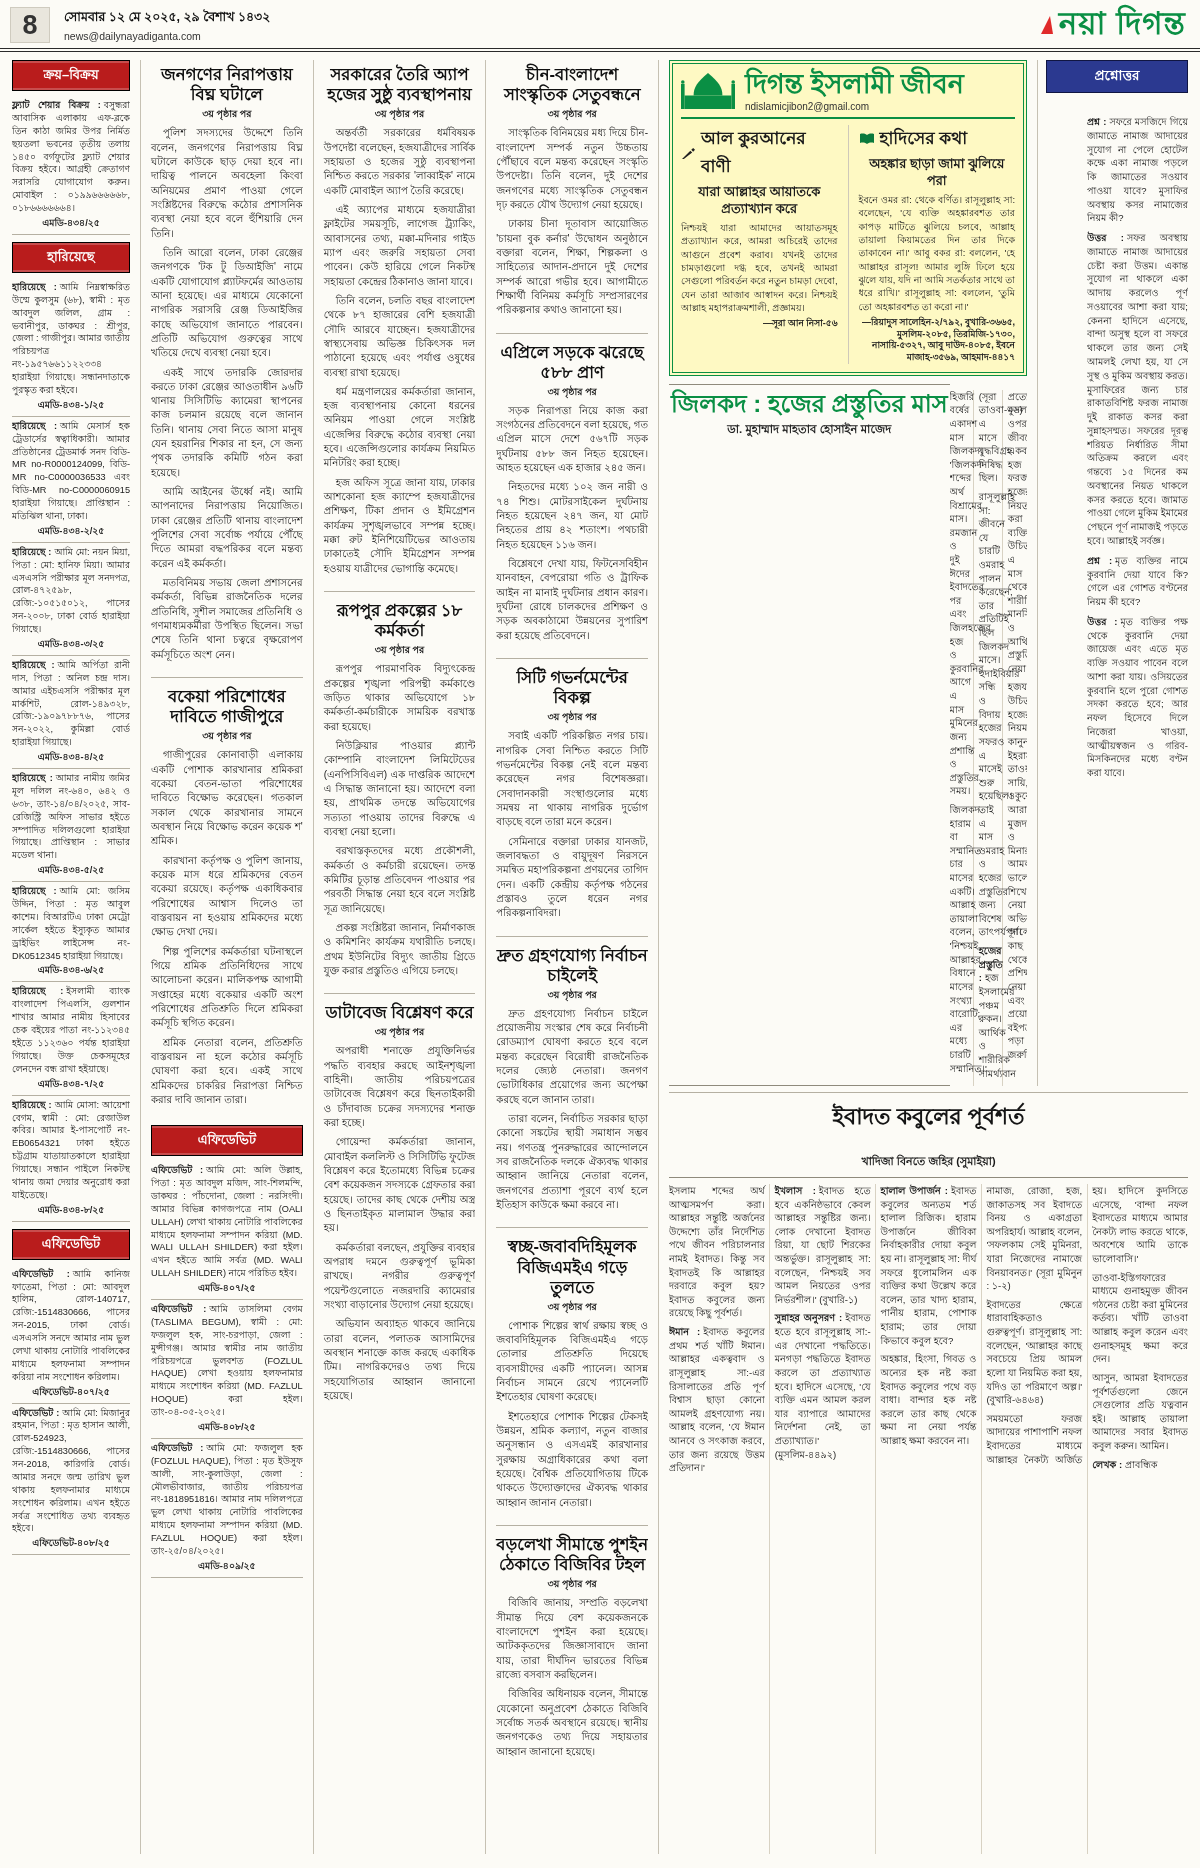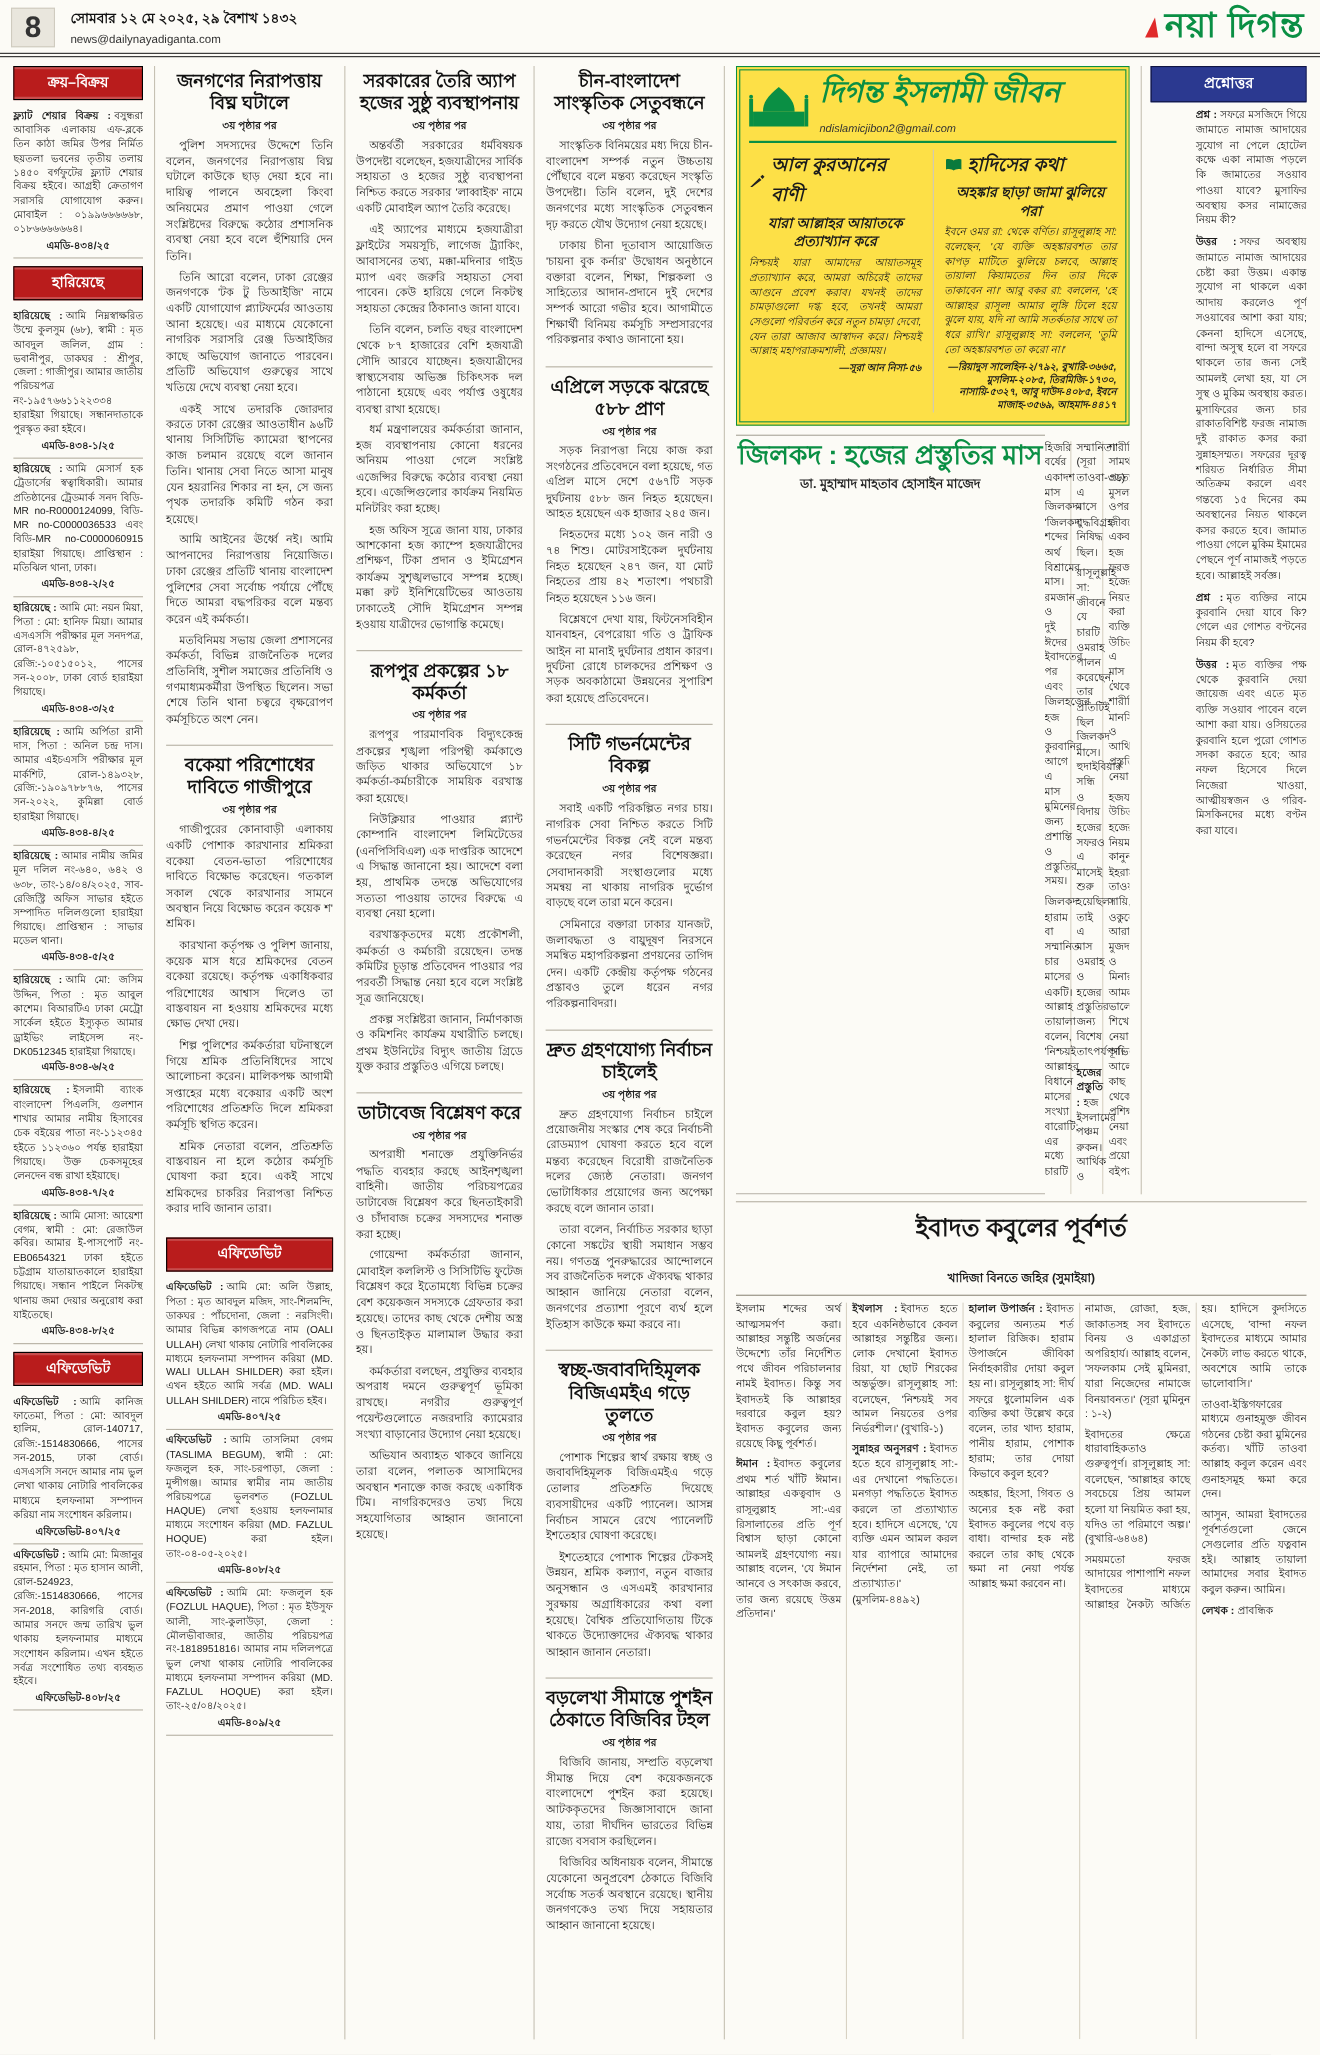--- a/index.html
+++ b/index.html
@@ -36,40 +36,40 @@
   .art + .art { border-top:1px solid #b5b0a2; margin-top:4px; padding-top:6px; }
   .headline { font-weight:bold; text-align:center; font-size:16.5px; line-height:1.22; margin:2px 0 3px; color:#101010; }
   .kicker { text-align:center; font-size:9.5px; font-weight:bold; margin-bottom:4px; color:#222; }
   .body p { font-size:10.1px; line-height:1.42; text-align:justify; margin-bottom:5px; text-indent:12px; }
 
   
   .isl-top { display:flex; gap:10px; height:1026px; overflow:hidden; }
   .isl-topleft { width:358px; flex:none; display:flex; flex-direction:column; height:100%; overflow:hidden; }
   .isl-topright { flex:1; min-width:0; border-left:1px solid #c6c1b3; padding-left:8px; height:100%; overflow:hidden; }
 
-  .isl-box { border:4px double #0a8f44; background:#fde047; padding:6px 8px 8px;font-style:italic; }
+  .isl-box { border:4px double #0a8f44; background:#fef9c3; padding:6px 8px 8px; }
   .isl-head { display:flex; align-items:center; gap:10px; border-bottom:2px solid #0a8f44; padding-bottom:5px; }
   .isl-title { font-size:27px; font-weight:bold; color:#0a8f44; line-height:1.05; }
-  .isl-email { font-size:10px; color:#333; text-decoration:none; display:block; margin-top:14px; }
+  .isl-email { font-size:10px; color:#333; text-decoration:none; display:block; margin-top:3px; }
   .isl-cols { display:flex; gap:10px; margin-top:6px; }
   .isl-col { flex:1; min-width:0; }
   .isl-col + .isl-col { border-left:1px solid #cfc9ba; padding-left:10px; }
   .mini-head { display:flex; align-items:center; gap:5px; font-weight:bold; font-size:17px; margin-bottom:3px; }
   .isl-col h3 { font-size:13px; font-weight:bold; text-align:center; margin:2px 0 4px; line-height:1.25; }
   .isl-col p { font-size:9.4px; line-height:1.42; text-align:justify; }
   .source { text-align:right; font-weight:bold; font-size:9px; margin-top:4px; line-height:1.3; }
 
   .jilqad { margin-top:8px; flex:1; overflow:hidden; display:flex; }
   .jil-head { border-top:1px solid #8f8a7c; border-bottom:1px solid #8f8a7c; padding:6px 2px 5px; text-align:center; }
   .jil-headline { font-size:24px; font-weight:bold; color:#0a8f44; line-height:1.1; }
   .jil-byline { font-size:11.5px; font-weight:bold; margin-top:4px; color:#222; }
   .jil-body { margin-top:6px; column-count:3; column-gap:10px; column-rule:1px solid #d8d2c3; flex:1; overflow:hidden; }
   .jil-body p { font-size:9.6px; line-height:1.42; text-align:justify; margin-bottom:5px; }
 
-  .qa-bar { background:#2b3990; color:#fff; text-align:center; font-weight:bold; font-size:13.5px; padding:4px 2px; border:1px solid #101542; margin-bottom:5px; }
+  .qa-bar { background:#2b3990; color:#fff; text-align:center; font-weight:bold; font-size:13.5px; padding:4px 2px; border:1px solid #101542; margin-bottom:22px; }
   .qa-body { height:calc(100% - 32px); overflow:hidden;margin-left:41px; }
   .qa-body p { font-size:9.5px; line-height:1.45; text-align:justify; margin-bottom:6px; }
   .qa-body p b { font-weight:bold; margin-right:3px; }
 
   .ibadat { flex:1; border-top:1px solid #b5b0a2; margin-top:6px; padding-top:6px; overflow:hidden; display:flex; flex-direction:column; }
   .iba-head { text-align:center; border-bottom:1px solid #8f8a7c; padding-bottom:5px; }
   .iba-headline { font-size:22px; font-weight:bold; color:#141414; }
   .iba-byline { font-size:11px; font-weight:bold; margin-top:17px; }
   .iba-body { margin-top:6px; column-count:5; column-gap:10px; column-rule:1px solid #d8d2c3; flex:1; overflow:hidden; }
   .iba-body p { font-size:9.6px; line-height:1.42; text-align:justify; margin-bottom:5px; }

